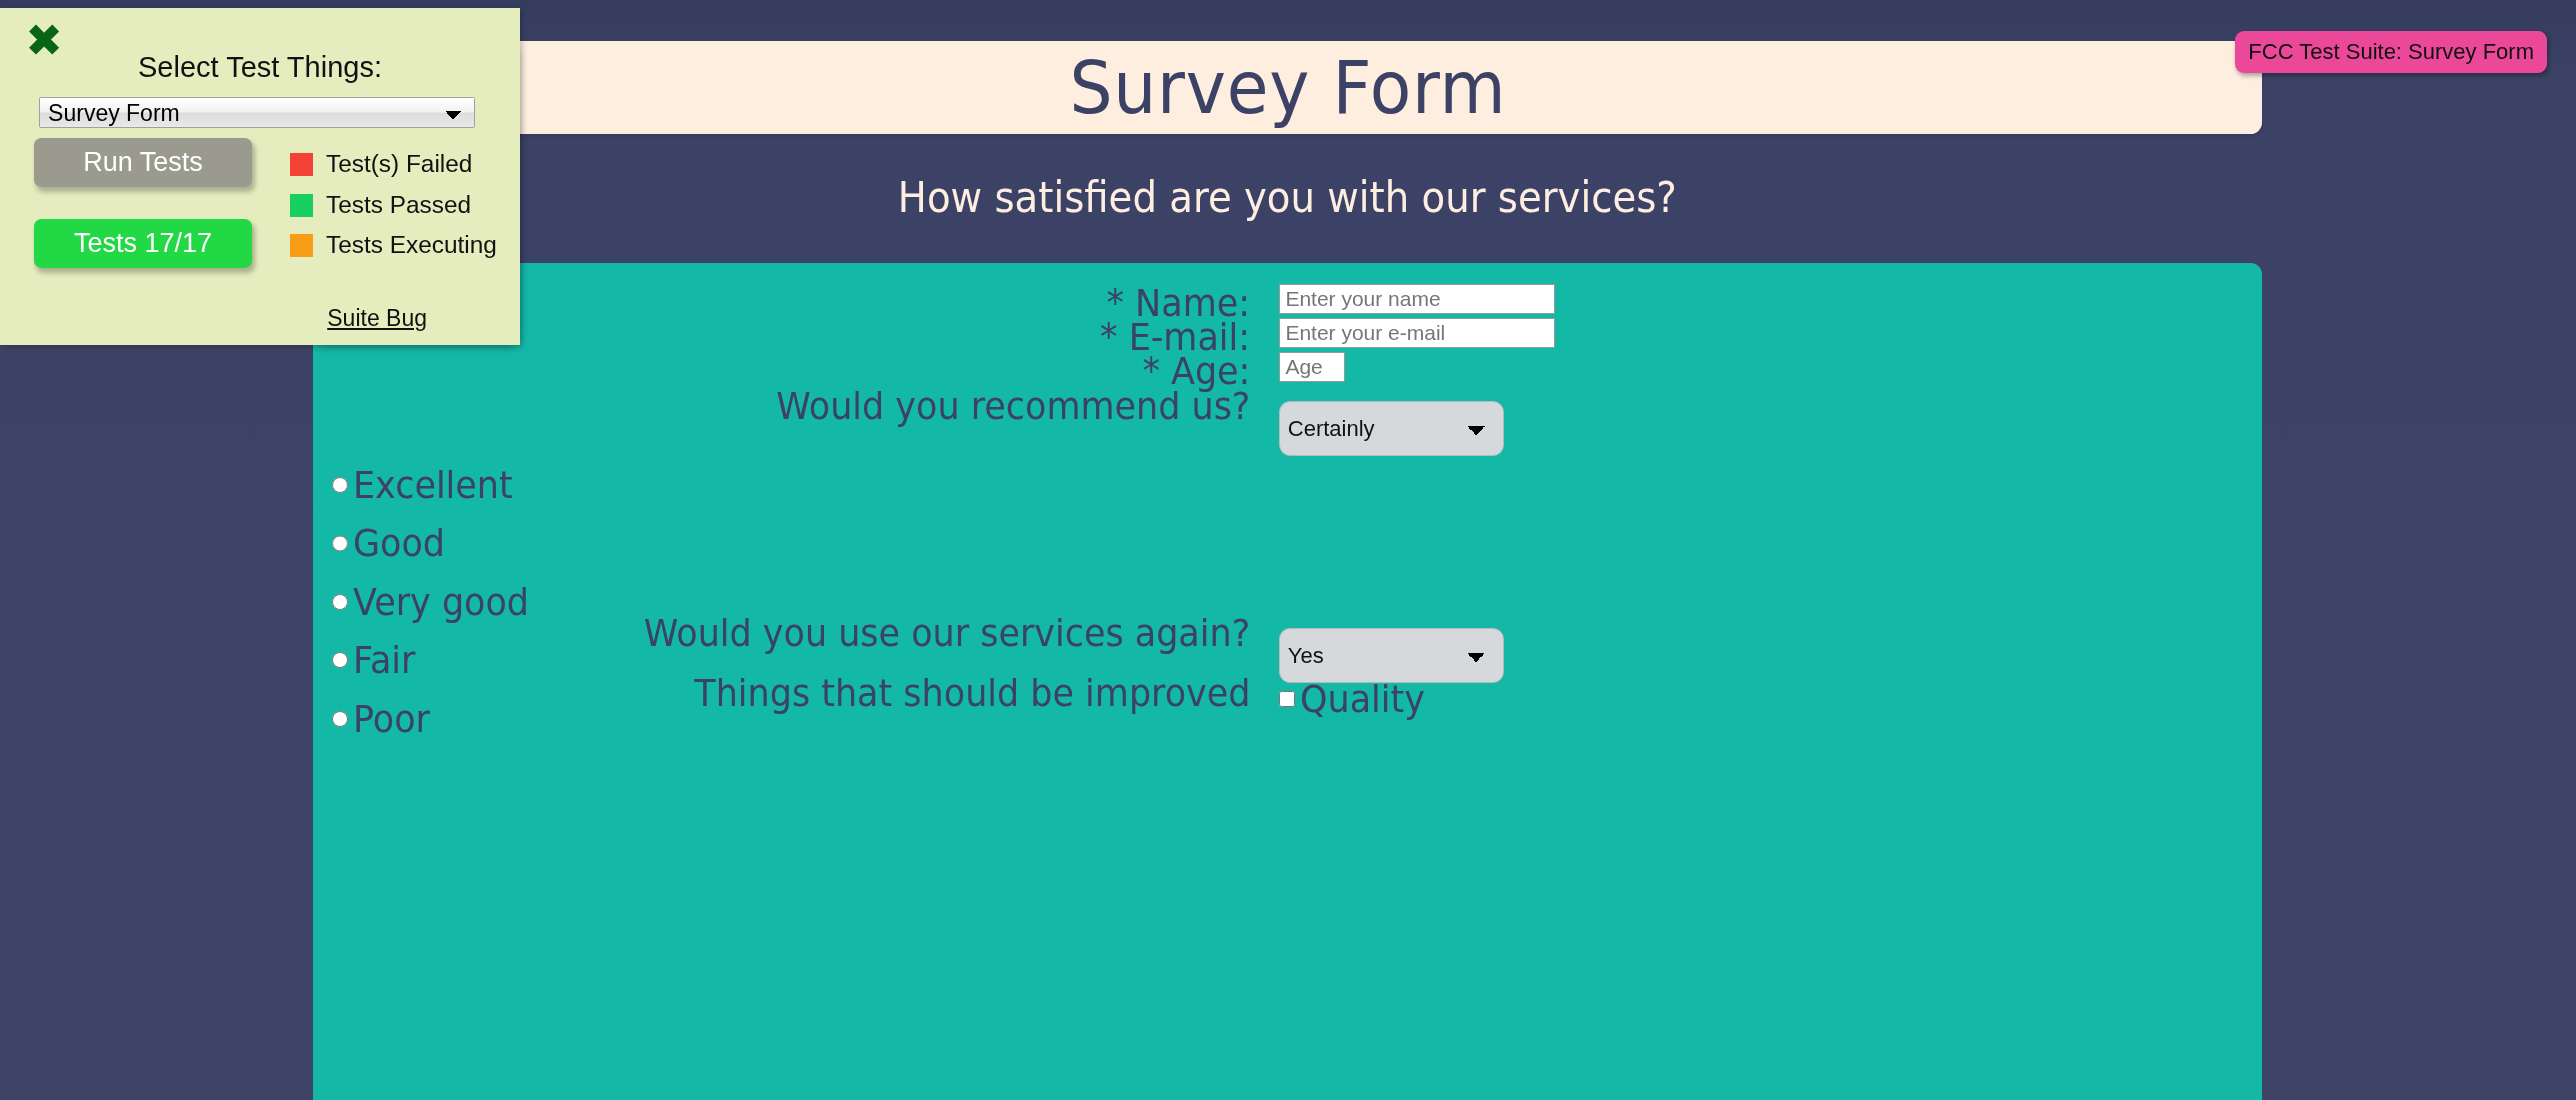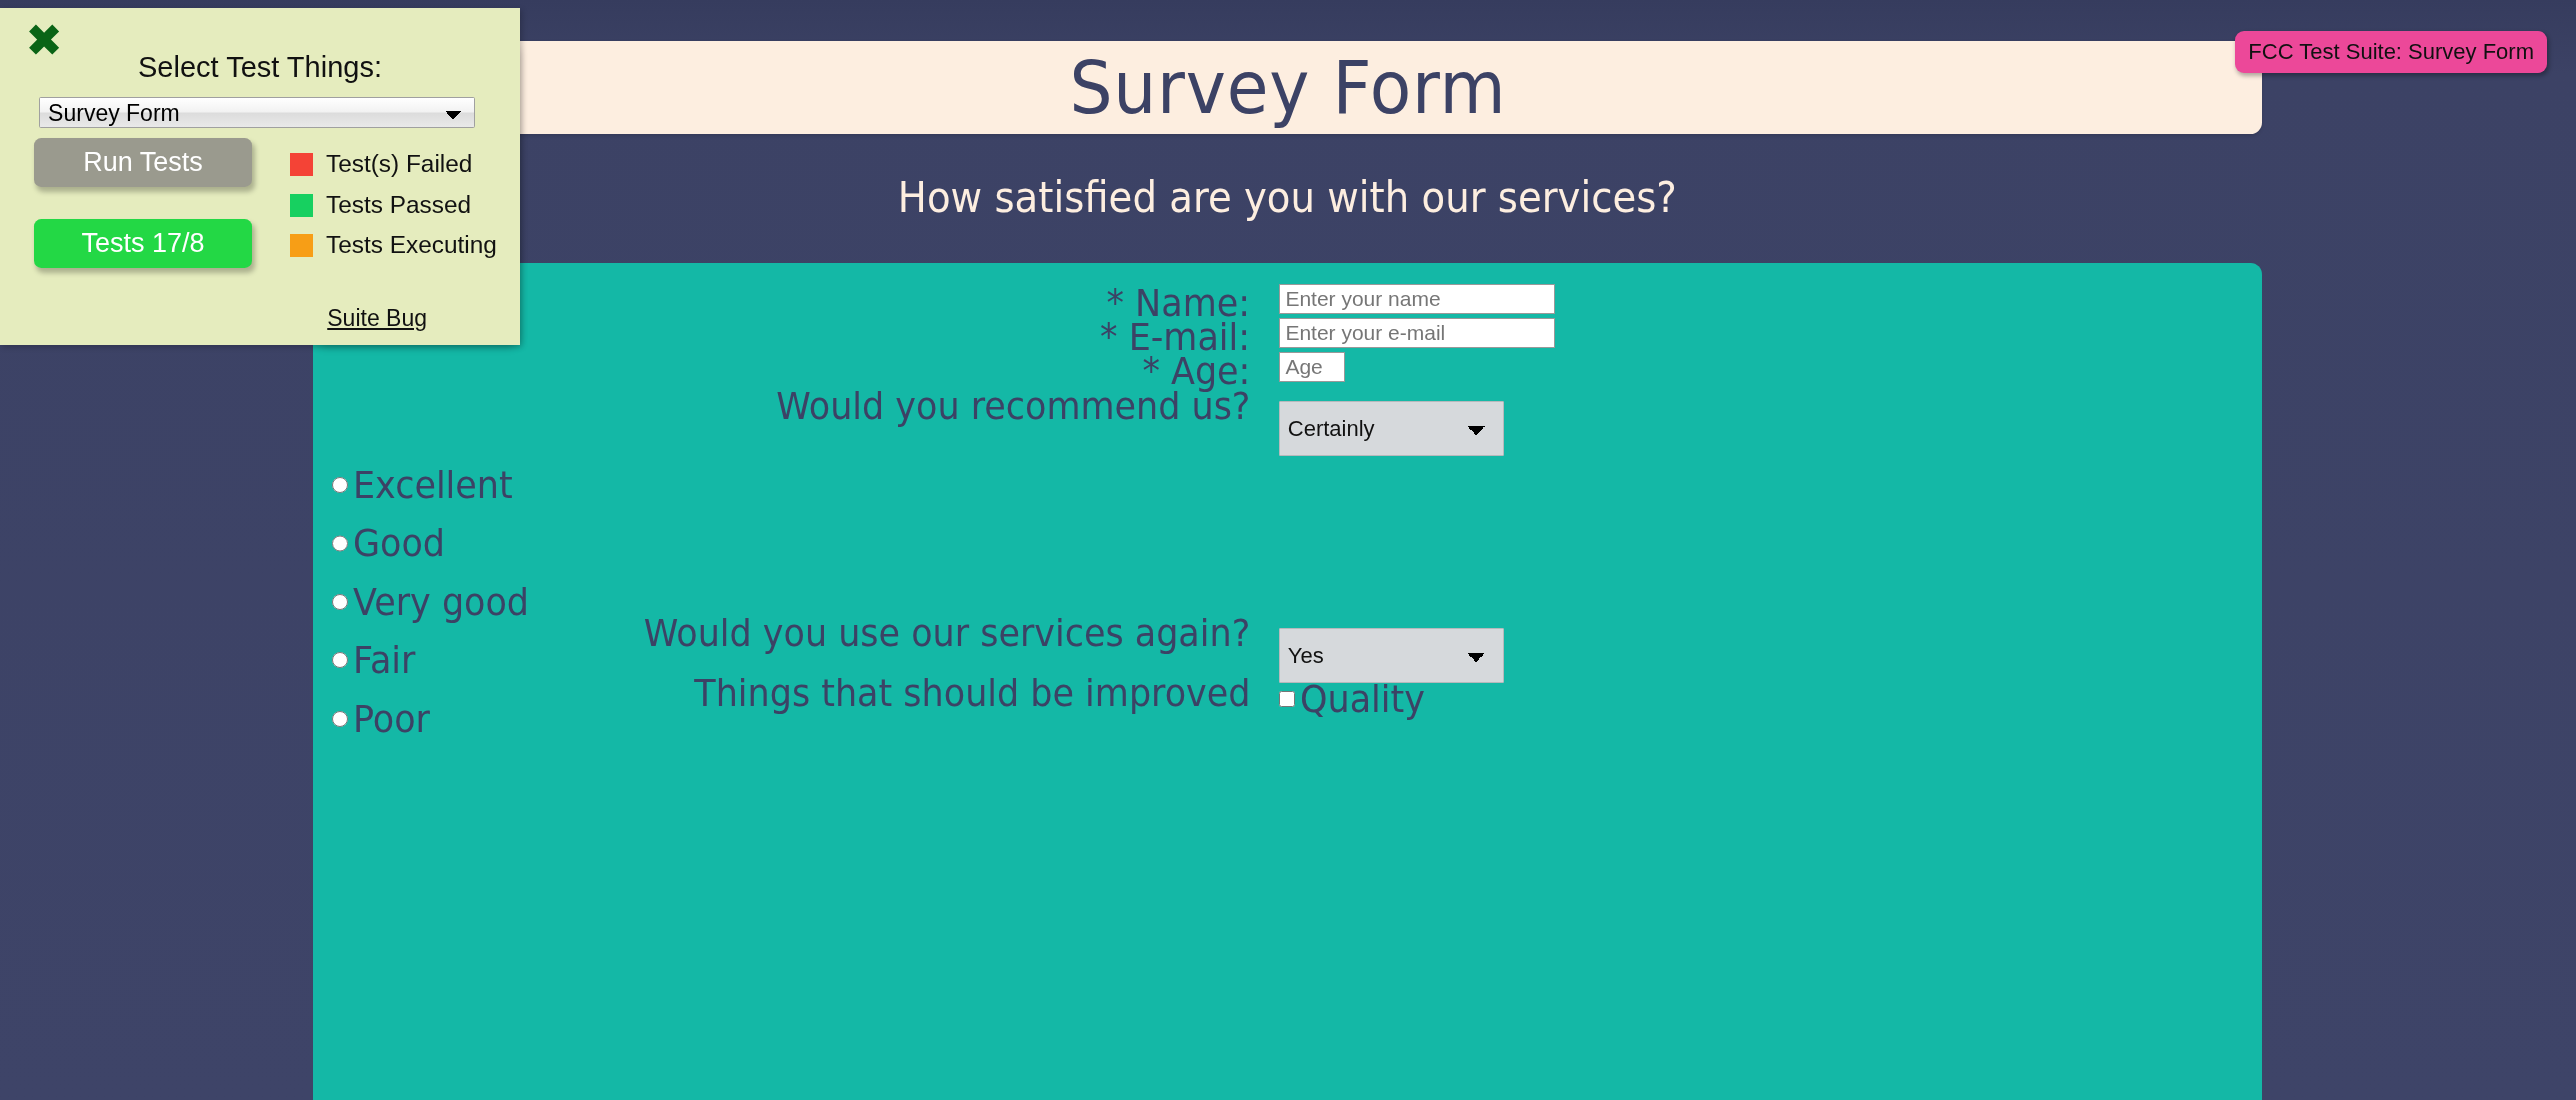--- a/index.html
+++ b/index.html
@@ -125,21 +125,21 @@
   #name-input  { width: 276px; }
   #email-input { width: 276px; }
   #age-input   { width: 66px; }
 
   select.dropdown {
     font-family: "Liberation Sans", sans-serif;
     font-size: 22px;
     color: #111;
     background: #d6d9dc;
     border: 0.8px solid #b6b9bc;
-    border-radius: 1px;
+    border-radius: 11px;
     padding: 4.9px 8.1px;
     width: 225px;
     height: 55px;
     -webkit-appearance: none;
     appearance: none;
     background-image: linear-gradient(45deg, transparent 50%, #000 50%), linear-gradient(135deg, #000 50%, transparent 50%);
     background-position: calc(100% - 27px) 24.4px, calc(100% - 18px) 24.4px;
     background-size: 9px 9px, 9px 9px;
     background-repeat: no-repeat;
   }
@@ -385,21 +385,21 @@
 <div id="fcc-panel" style="background: rgb(229, 236, 190);">
 
   <div id="fcc-close">✖</div>
 
   <div id="fcc-heading">Select Test Things:</div>
 
   <select id="suite-select"><option value="Survey Form">Survey Form</option><option value="Tribute Page">Tribute Page</option><option value="Product Landing Page">Product Landing Page</option><option value="Technical Documentation Page">Technical Documentation Page</option><option value="Personal Portfolio Webpage">Personal Portfolio Webpage</option></select>
 
   <button class="fcc-btn" id="run-tests-button" style="background: rgb(154, 154, 142);">Run Tests</button>
 
-  <button class="fcc-btn" id="tests-count-button" style="background: rgb(35, 216, 69);">Tests 17/8</button>
+  <button class="fcc-btn" id="tests-count-button" style="background: rgb(35, 216, 69);">Tests 17/17</button>
 
   <a id="report-bug-link">Suite Bug</a>
 
   <div class="legend-item" id="legend-failed">
     <span class="legend-swatch" style="background: rgb(244, 67, 54);"></span>
     <span class="legend-text">Test(s) Failed</span>
   </div>
   <div class="legend-item" id="legend-passed">
     <span class="legend-swatch" style="background: rgb(23, 208, 96);"></span>
     <span class="legend-text">Tests Passed</span>

